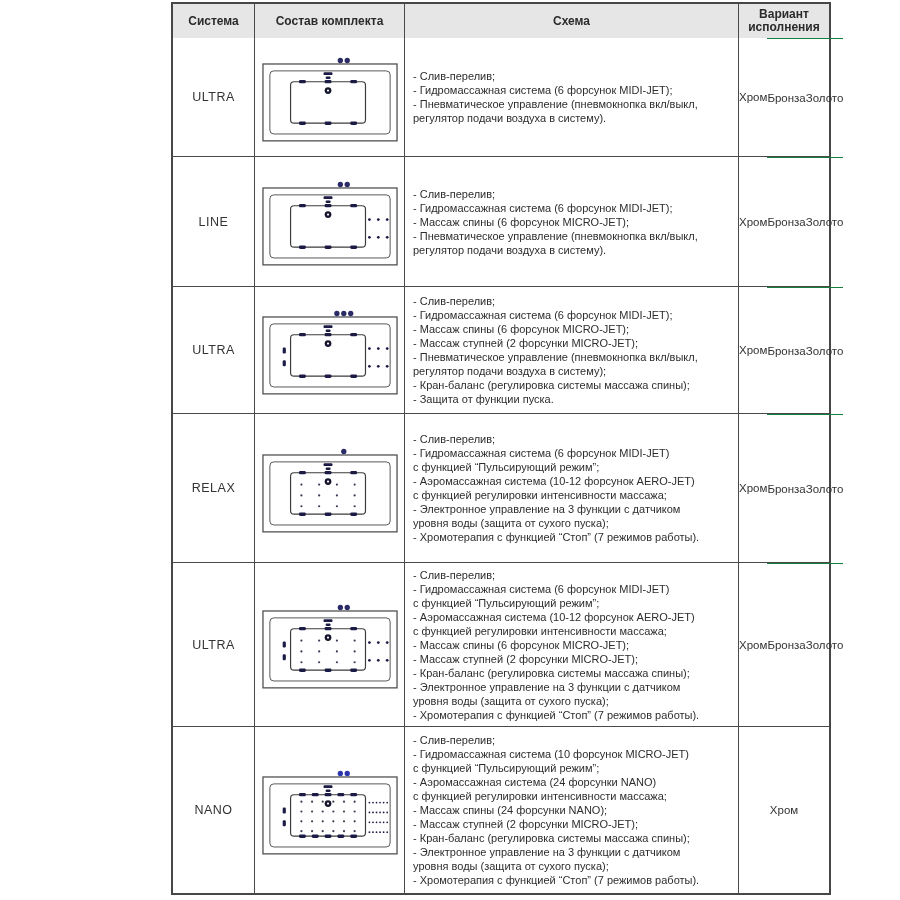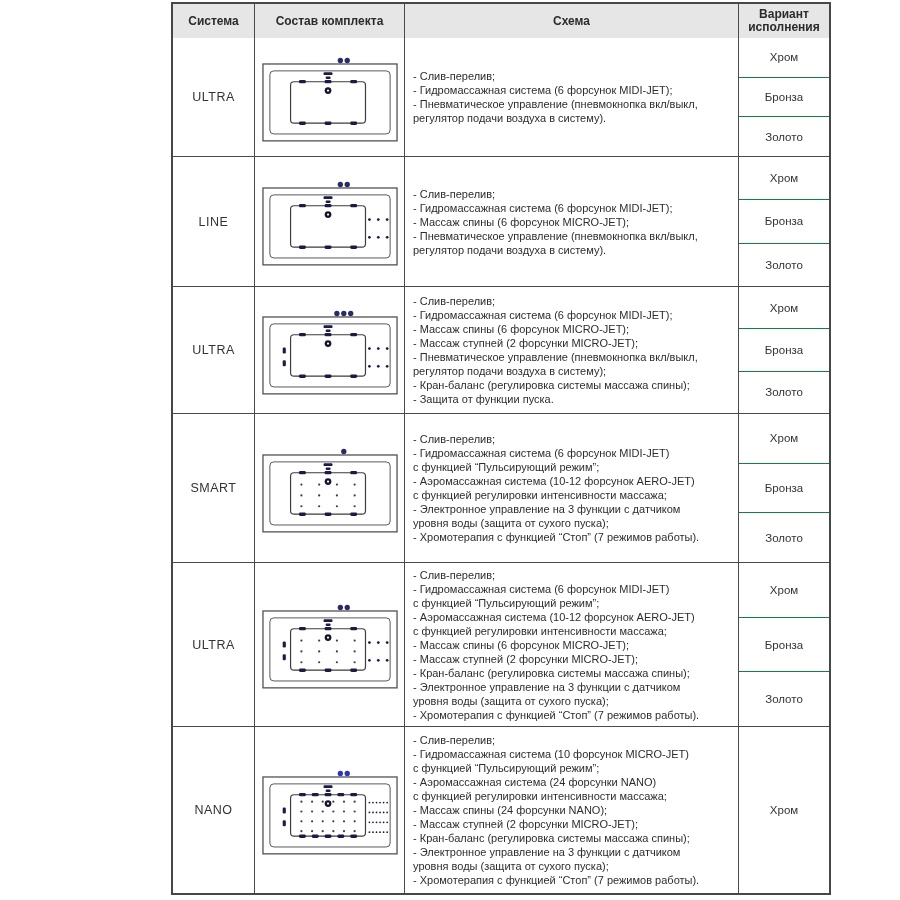--- a/index.html
+++ b/index.html
@@ -18,21 +18,21 @@
   
   .system-cell{display:flex;align-items:center;justify-content:center;}
   .system-label{font-size:12.5px;letter-spacing:0.5px;color:#333;}
   
   .schema-cell{display:flex;align-items:center;justify-content:center;}
   .schema-cell svg{display:block;}
   
   .contents-cell{display:flex;flex-direction:column;justify-content:center;padding:4px 6px 4px 8px;}
   .feature-line{font-size:11px;line-height:14px;color:#2d2d2d;white-space:nowrap;overflow:hidden;}
   
-  .variant-cells{display:flex;flex-direction:column;height:100%;}
+  .variant-cells{display:flex;flex-direction:row;height:100%;}
   .variant-cell{flex:1;display:flex;align-items:center;justify-content:center;
         font-size:11.5px;color:#333;}
   .variant-cell + .variant-cell{border-top:1px solid #15803d;}
 </style>
 </head>
 <body>
 
 <div id="page">
   <div id="spec-table">
     <div class="trow header-row">
@@ -174,21 +174,21 @@
     <div class="cell">
       <div class="variant-cells">
               <div class="variant-cell">Хром</div>
               <div class="variant-cell">Бронза</div>
               <div class="variant-cell">Золото</div>
             </div>
     </div>
   </div>
         <div class="trow" style="height: 149px;">
     <div class="cell system-cell">
-      <span class="system-label">SMART</span>
+      <span class="system-label">RELAX</span>
     </div>
     <div class="cell schema-cell">
       <svg width="138" height="95" viewBox="0 0 140 96" xmlns="http://www.w3.org/2000/svg">
               <rect x="2" y="14" width="136" height="78" fill="#fff" stroke="#4f4f4f" stroke-width="1.3"></rect>
               <rect x="9" y="21" width="122" height="64" rx="4" fill="none" stroke="#565656" stroke-width="1"></rect>
               <rect x="30" y="32" width="76" height="42" rx="3.5" fill="#fff" stroke="#3c3c3c" stroke-width="1.2"></rect>
               <rect x="63.5" y="22.3" width="9" height="3" rx="1" fill="#1b1b45"></rect>
               <rect x="65.6" y="26.8" width="5" height="2.4" rx="1" fill="#1b1b45"></rect>
               <rect x="38.5" y="30.2" width="7" height="3.4" rx="1.4" fill="#1b1b45"></rect>
               <rect x="64.5" y="30.2" width="7" height="3.4" rx="1.4" fill="#1b1b45"></rect>

